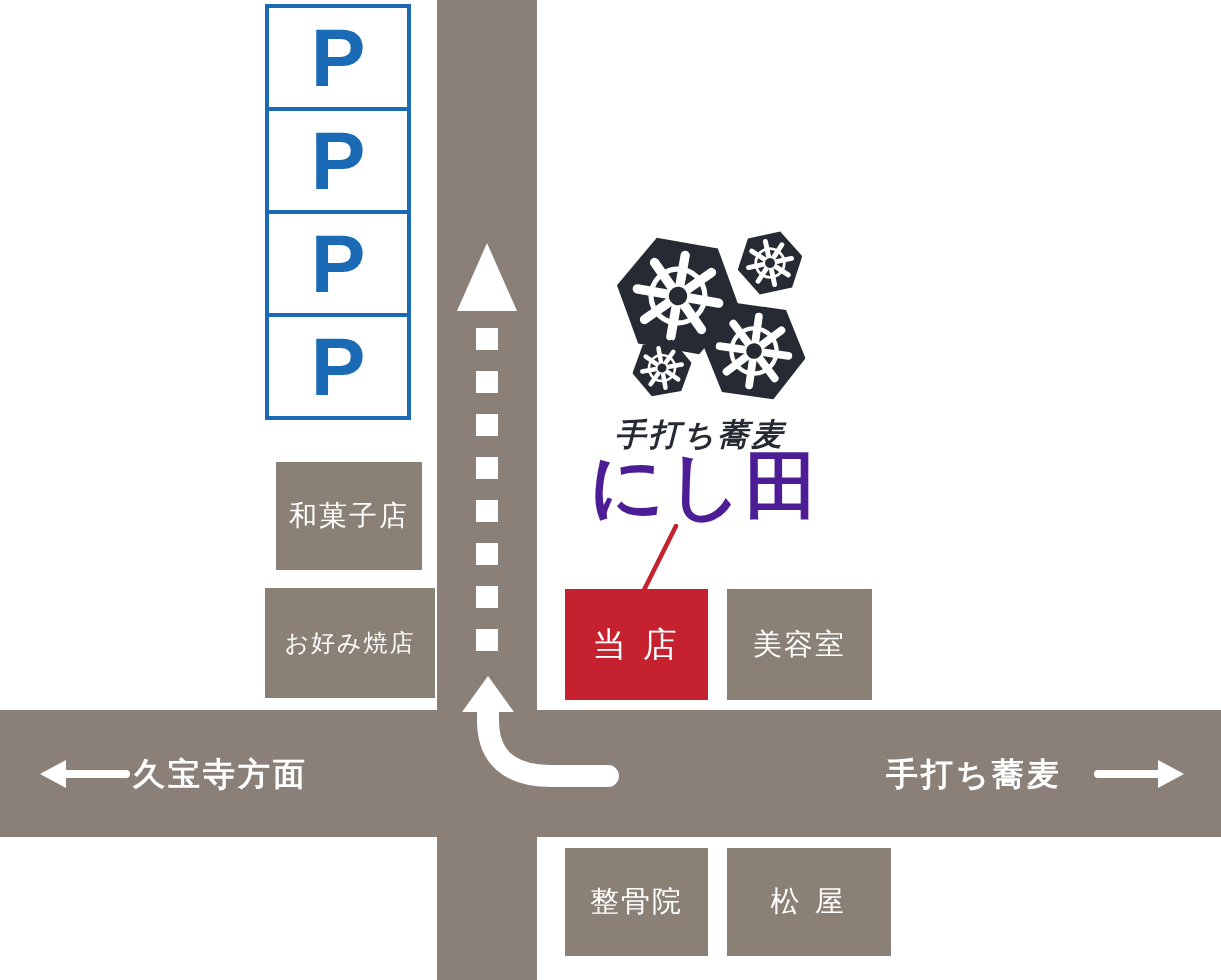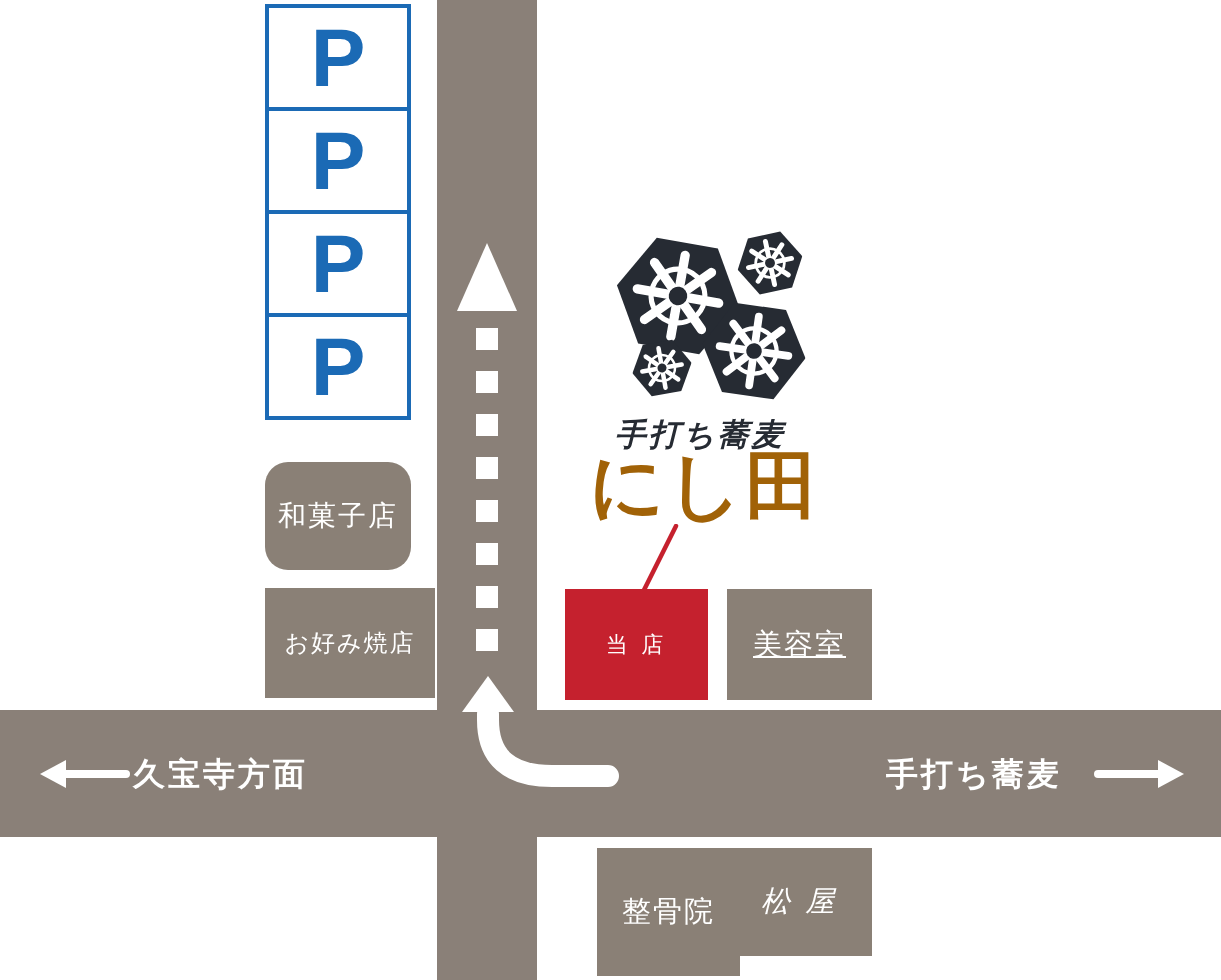--- a/index.html
+++ b/index.html
@@ -11,32 +11,32 @@
   
   .parking{position:absolute;left:265px;top:4px;width:146px;}
   .pcell{box-sizing:border-box;height:107px;border:4px solid #1b6ab5;background:#fff;
          display:flex;align-items:center;justify-content:center;
          color:#1b6ab5;font-family:"Liberation Sans","DejaVu Sans",sans-serif;
          font-weight:bold;font-size:82px;line-height:1;}
   .pcell + .pcell{margin-top:-4px;}
   
   .shop{position:absolute;background:#8a8076;color:#fff;display:flex;align-items:center;
         justify-content:center;text-align:center;letter-spacing:2px;}
-  .box-wagashi{left:265px;top:462px;width:146px;height:108px;font-size:28px;border-radius:23px;}
+  .box-wagashi{left:276px;top:462px;width:146px;height:108px;font-size:28px;}
   .box-okonomiyaki{left:265px;top:588px;width:170px;height:110px;font-size:24px;}
-  .box-ourshop{left:565px;top:589px;width:143px;height:111px;font-size:22px;background:#c5212e;letter-spacing:4px;}
-  .box-beauty{left:727px;top:589px;width:145px;height:111px;font-size:29px;text-decoration:underline;}
-  .box-seikotsu{left:565px;top:848px;width:143px;height:128px;font-size:29px;margin-left:32px;}
-  .box-matsuya{left:727px;top:848px;width:145px;height:108px;font-size:29px;letter-spacing:4px;font-style:italic;}
+  .box-ourshop{left:565px;top:589px;width:143px;height:111px;font-size:34px;background:#c5212e;letter-spacing:4px;}
+  .box-beauty{left:727px;top:589px;width:145px;height:111px;font-size:29px;}
+  .box-seikotsu{left:565px;top:848px;width:143px;height:108px;font-size:29px;}
+  .box-matsuya{left:727px;top:848px;width:164px;height:108px;font-size:29px;letter-spacing:4px;}
   
   .logo-crest{position:absolute;left:598px;top:218px;width:240px;height:192px;}
   .logo-subtitle{position:absolute;left:590px;top:414px;width:220px;text-align:center;
                  color:#262b33;font-size:31px;font-weight:bold;letter-spacing:3px;font-style:italic;}
   .logo-title{position:absolute;left:580px;top:446px;width:250px;text-align:center;
-              color:#a16207;font-size:74px;font-weight:bold;line-height:1.1;letter-spacing:2px;}
+              color:#4c1d95;font-size:74px;font-weight:bold;line-height:1.1;letter-spacing:2px;}
   .pointer-line{position:absolute;left:636px;top:524px;width:46px;height:68px;}
   
   .arrow-up-top{position:absolute;left:455px;top:243px;width:64px;height:70px;}
   .dashed-route{position:absolute;left:476px;top:328px;width:22px;height:326px;
                 background:repeating-linear-gradient(to bottom,#fff 0 22px,rgba(0,0,0,0) 22px 43px);}
   .curved-arrow{position:absolute;left:440px;top:650px;width:185px;height:145px;}
   .arrow-left{position:absolute;left:38px;top:756px;width:92px;height:36px;}
   .arrow-right{position:absolute;left:1094px;top:756px;width:92px;height:36px;}
   .dir-label{position:absolute;top:754px;color:#fff;font-size:32px;font-weight:bold;
              letter-spacing:3px;line-height:40px;}

